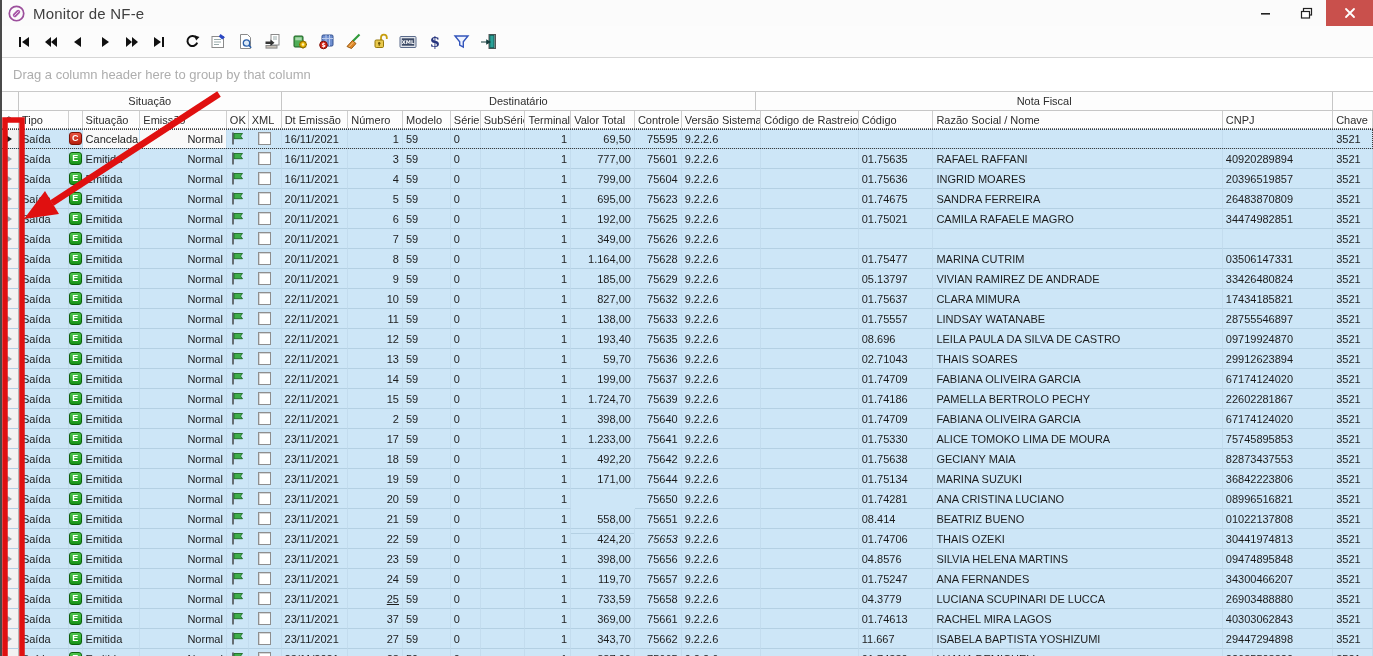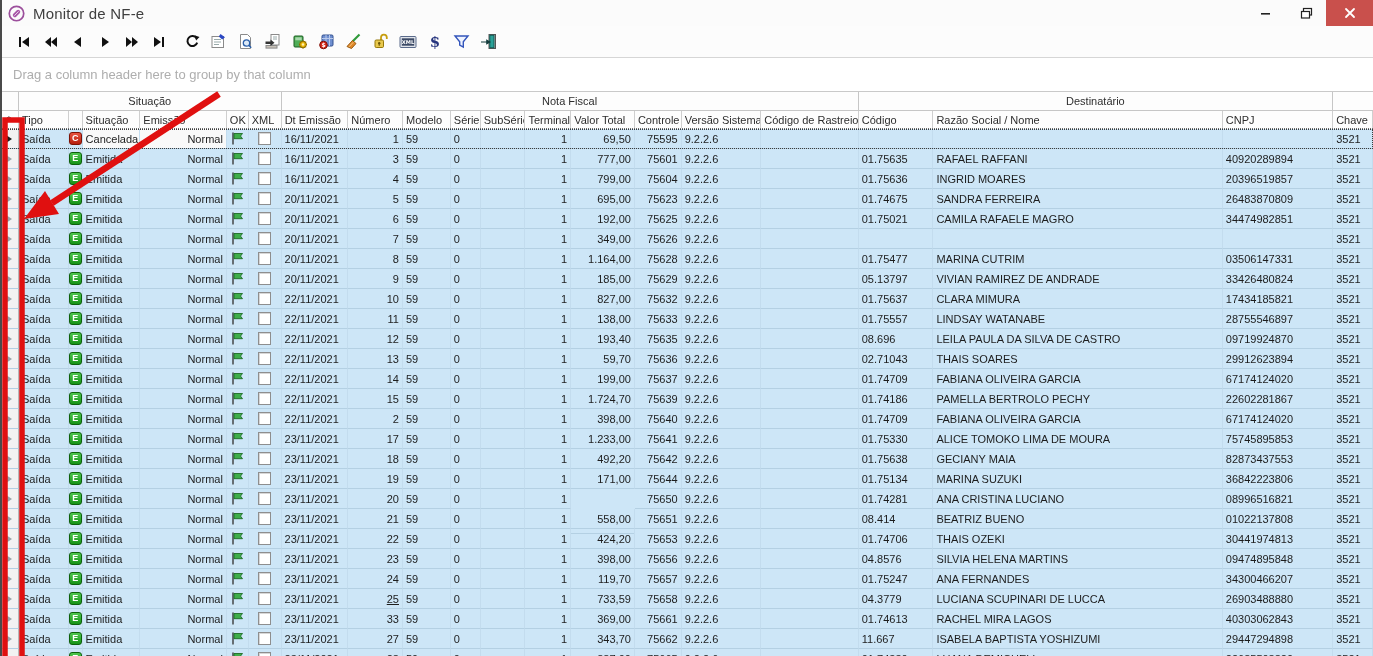--- a/index.html
+++ b/index.html
@@ -218,22 +218,22 @@
   </div>
 
   <div class="group-panel">
     <span class="group-hint">Drag a column header here to group by that column</span>
   </div>
 
   <div class="grid">
     <div class="band-row">
       <div class="band-cell" style="width:19px"></div>
       <div class="band-cell" style="width:264px">Situação</div>
+      <div class="band-cell" style="width:477px">Destinatário</div>
       <div class="band-cell" style="width:580px">Nota Fiscal</div>
-      <div class="band-cell" style="width:477px">Destinatário</div>
       <div class="band-cell spacer" style="width:40px"></div>
     </div>
     <div class="header-row" id="header-row">
       <div class="h-cell center" style="width:19px">*</div>
     <div class="h-cell" style="width: 50px;">Tipo</div>
         <div class="h-cell" style="width: 14px;"></div>
         <div class="h-cell" style="width: 58px;">Situação</div>
         <div class="h-cell" style="width: 87px;">Emissão</div>
         <div class="h-cell" style="width: 22px;">OK</div>
         <div class="h-cell" style="width: 33px;">XML</div>
@@ -952,21 +952,21 @@
           <div class="cell center" style="width: 33px;">
             <span class="cb"></span>
           </div>
           <div class="cell" style="width: 67px;">23/11/2021</div>
           <div class="cell right" style="width: 55px;">22</div>
           <div class="cell" style="width: 48px;">59</div>
           <div class="cell" style="width: 30px;">0</div>
           <div class="cell" style="width: 45px;"></div>
           <div class="cell right" style="width: 46px;">1</div>
           <div class="cell right" style="width: 64px;">424,20</div>
-          <div class="cell right" style="width: 47px;">75653</div>
+          <div class="cell right" style="width: 47px; font-style: italic;">75653</div>
           <div class="cell" style="width: 80px;">9.2.2.6</div>
           <div class="cell" style="width: 98px;"></div>
           <div class="cell" style="width: 75px;">01.74706</div>
           <div class="cell" style="width: 291px;">THAIS OZEKI</div>
           <div class="cell" style="width: 111px;">30441974813</div>
           <div class="cell" style="width: 40px;">3521</div>
         </div>
         <div class="g-row">
           <div class="cell ind" style="width: 19px;">
             <span class="tri"></span>
@@ -1082,21 +1082,21 @@
           <div class="cell center" style="width: 22px;">
             <svg width="15" height="15" viewBox="0 0 15 15">
               <line x1="3" y1="1.5" x2="3" y2="13.5" stroke="#3a3a3a" stroke-width="1.4"></line>
               <path d="M4 2.5h8.5l-2 2.6 2 2.6H4z" fill="#3fae49" stroke="#1e6b26" stroke-width="0.9"></path>
             </svg>
           </div>
           <div class="cell center" style="width: 33px;">
             <span class="cb"></span>
           </div>
           <div class="cell" style="width: 67px;">23/11/2021</div>
-          <div class="cell right" style="width: 55px;">33</div>
+          <div class="cell right" style="width: 55px;">37</div>
           <div class="cell" style="width: 48px;">59</div>
           <div class="cell" style="width: 30px;">0</div>
           <div class="cell" style="width: 45px;"></div>
           <div class="cell right" style="width: 46px;">1</div>
           <div class="cell right" style="width: 64px;">369,00</div>
           <div class="cell right" style="width: 47px;">75661</div>
           <div class="cell" style="width: 80px;">9.2.2.6</div>
           <div class="cell" style="width: 98px;"></div>
           <div class="cell" style="width: 75px;">01.74613</div>
           <div class="cell" style="width: 291px;">RACHEL MIRA LAGOS</div>

